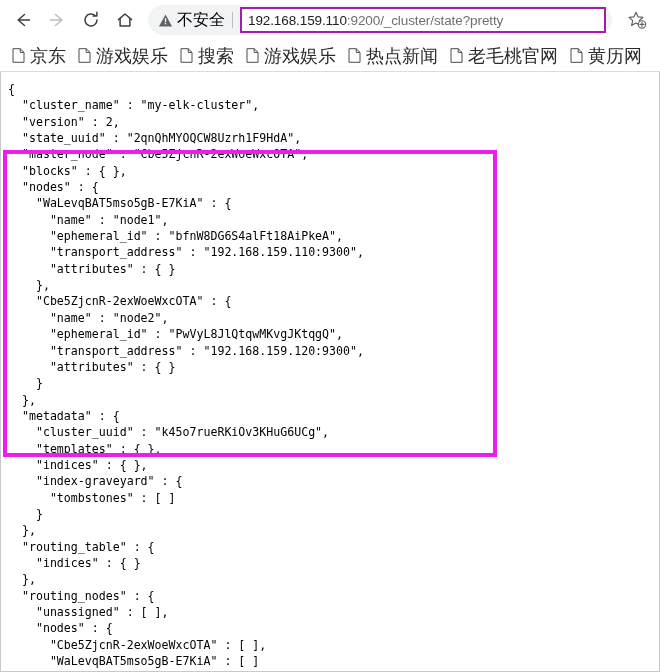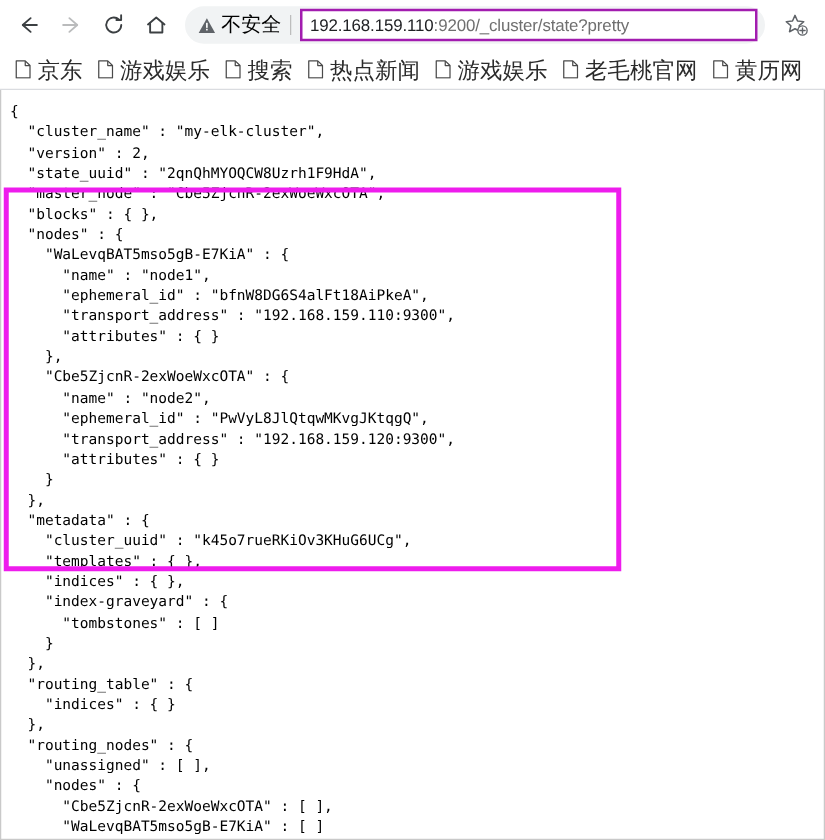--- a/index.html
+++ b/index.html
@@ -270,29 +270,29 @@
         <path d="M8.2 0.7 V4.4 H12" fill="none" stroke="#4a4a4a" stroke-width="1" stroke-linejoin="round"></path>
       </svg>
       <span class="bookmark-label">搜索</span>
     </div>
 
     <div class="bookmark">
       <svg class="bm-icon" width="13" height="15" viewBox="0 0 13 15">
         <path d="M1 0.7 H8.2 L12 4.4 V14.3 H1 Z" fill="#ffffff" stroke="#4a4a4a" stroke-width="1" stroke-linejoin="round"></path>
         <path d="M8.2 0.7 V4.4 H12" fill="none" stroke="#4a4a4a" stroke-width="1" stroke-linejoin="round"></path>
       </svg>
+      <span class="bookmark-label">游戏娱乐</span>
+    </div>
+
+    <div class="bookmark">
+      <svg class="bm-icon" width="13" height="15" viewBox="0 0 13 15">
+        <path d="M1 0.7 H8.2 L12 4.4 V14.3 H1 Z" fill="#ffffff" stroke="#4a4a4a" stroke-width="1" stroke-linejoin="round"></path>
+        <path d="M8.2 0.7 V4.4 H12" fill="none" stroke="#4a4a4a" stroke-width="1" stroke-linejoin="round"></path>
+      </svg>
       <span class="bookmark-label">热点新闻</span>
-    </div>
-
-    <div class="bookmark">
-      <svg class="bm-icon" width="13" height="15" viewBox="0 0 13 15">
-        <path d="M1 0.7 H8.2 L12 4.4 V14.3 H1 Z" fill="#ffffff" stroke="#4a4a4a" stroke-width="1" stroke-linejoin="round"></path>
-        <path d="M8.2 0.7 V4.4 H12" fill="none" stroke="#4a4a4a" stroke-width="1" stroke-linejoin="round"></path>
-      </svg>
-      <span class="bookmark-label">游戏娱乐</span>
     </div>
 
     <div class="bookmark">
       <svg class="bm-icon" width="13" height="15" viewBox="0 0 13 15">
         <path d="M1 0.7 H8.2 L12 4.4 V14.3 H1 Z" fill="#ffffff" stroke="#4a4a4a" stroke-width="1" stroke-linejoin="round"></path>
         <path d="M8.2 0.7 V4.4 H12" fill="none" stroke="#4a4a4a" stroke-width="1" stroke-linejoin="round"></path>
       </svg>
       <span class="bookmark-label">老毛桃官网</span>
     </div>
 

